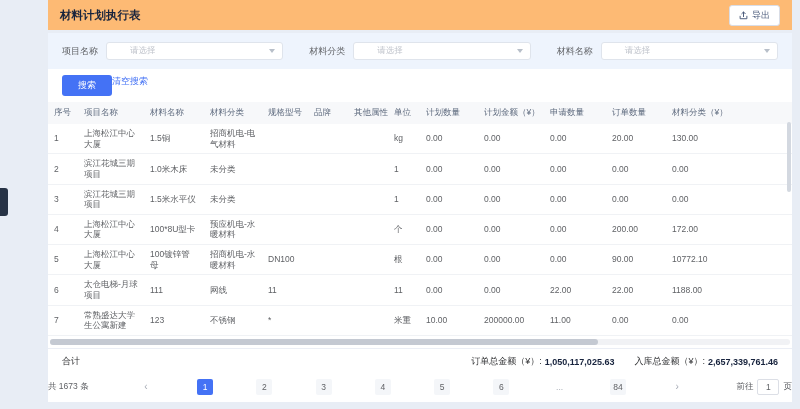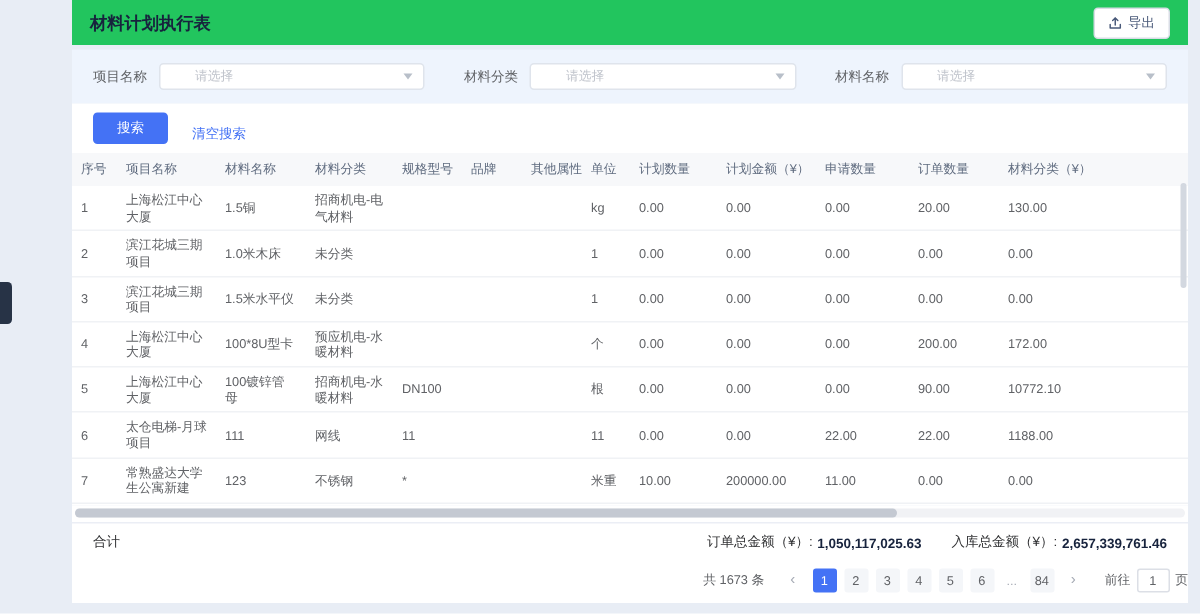--- a/index.html
+++ b/index.html
@@ -13,21 +13,21 @@
   }
   .sidebar-toggle {
     position:absolute; left:0; top:188px; width:8px; height:28px;
     background:#273346; border-radius:0 3px 3px 0; cursor:pointer;
   }
   .main {
     position:absolute; left:48px; top:0; width:744px; height:402px;
     display:flex; flex-direction:column; overflow:hidden;
   }
   .app-header {
-    height:30px; background:#22c55e; display:flex; align-items:center;
+    height:30px; background:#fdba74; display:flex; align-items:center;
     justify-content:space-between; padding:0 12px; flex:0 0 auto;
   }
   .page-title { font-size:11.5px; font-weight:bold; color:#17233d; }
   .export-btn {
     display:flex; align-items:center; gap:4px; font-size:9px; color:#4a5a7a;
     background:#fff; border:1px solid #d9dde6; border-radius:3px;
     padding:3px 9px; cursor:pointer;
   }
   .export-btn svg { display:block; }
   .gap { height:3px; flex:0 0 auto; }
@@ -41,22 +41,22 @@
     flex:1; height:18px; background:#fff; border:1px solid #dfe4ec;
     border-radius:3px; display:flex; align-items:center;
     justify-content:space-between; padding:0 7px; cursor:pointer; min-width:120px;
   }
   .select-placeholder { font-size:8.5px; color:#c0c4cc;margin-left:16px; }
   .caret-down {
     width:0; height:0; border-left:3.5px solid transparent;
     border-right:3.5px solid transparent; border-top:4px solid #b8bfc9;
   }
   .actions-row {
-    background:#fff; padding:6px 14px; display:flex; align-items:flex-end;
-    gap:16px; flex:0 0 auto;
+    background:#fff; padding:6px 14px; display:flex; align-items:flex-start;
+    flex:0 0 auto;
   }
   .search-btn {
     background:#4472f5; color:#fff; font-size:9px; border:none;
     border-radius:3px; padding:4px 16px; cursor:pointer;
   }
   .clear-link { color:#4472f5; font-size:9px; cursor:pointer; }
   .table-wrap { background:#fff; flex:1 1 auto; overflow:hidden; position:relative; }
   table { width:100%; border-collapse:collapse; table-layout:fixed; }
   th {
     background:#f7f8fa; color:#5f6b7f; font-size:8.5px; font-weight:normal;
@@ -78,21 +78,21 @@
   .summary-bar {
     background:#fff; border-top:1px solid #ebeef5; display:flex;
     align-items:center; padding:6px 14px; flex:0 0 auto; font-size:9px;
   }
   .summary-label { color:#303133; }
   .summary-items { margin-left:auto; display:flex; gap:20px; }
   .summary-item { display:flex; gap:3px; align-items:center; }
   .summary-item .lab { color:#303133; }
   .summary-item .val { color:#17233d; font-weight:bold; }
   .pagination-bar {
-    background:#fff; display:flex; align-items:center; justify-content:flex-end;
+    background:#fff; display:flex; align-items:center; justify-content:space-between;
     gap:5px; padding:5px 0 7px 0; flex:0 0 auto; font-size:8.5px; color:#606266;
   }
   .total-count { margin-right:6px; }
   .page-arrow {
     min-width:16px; height:16px; line-height:16px; text-align:center;
     color:#a6abb5; cursor:pointer; font-size:10px;
   }
   .page-num {
     min-width:16px; height:16px; line-height:16px; text-align:center;
     border-radius:2px; background:#f4f6f9; color:#606266; cursor:pointer;

